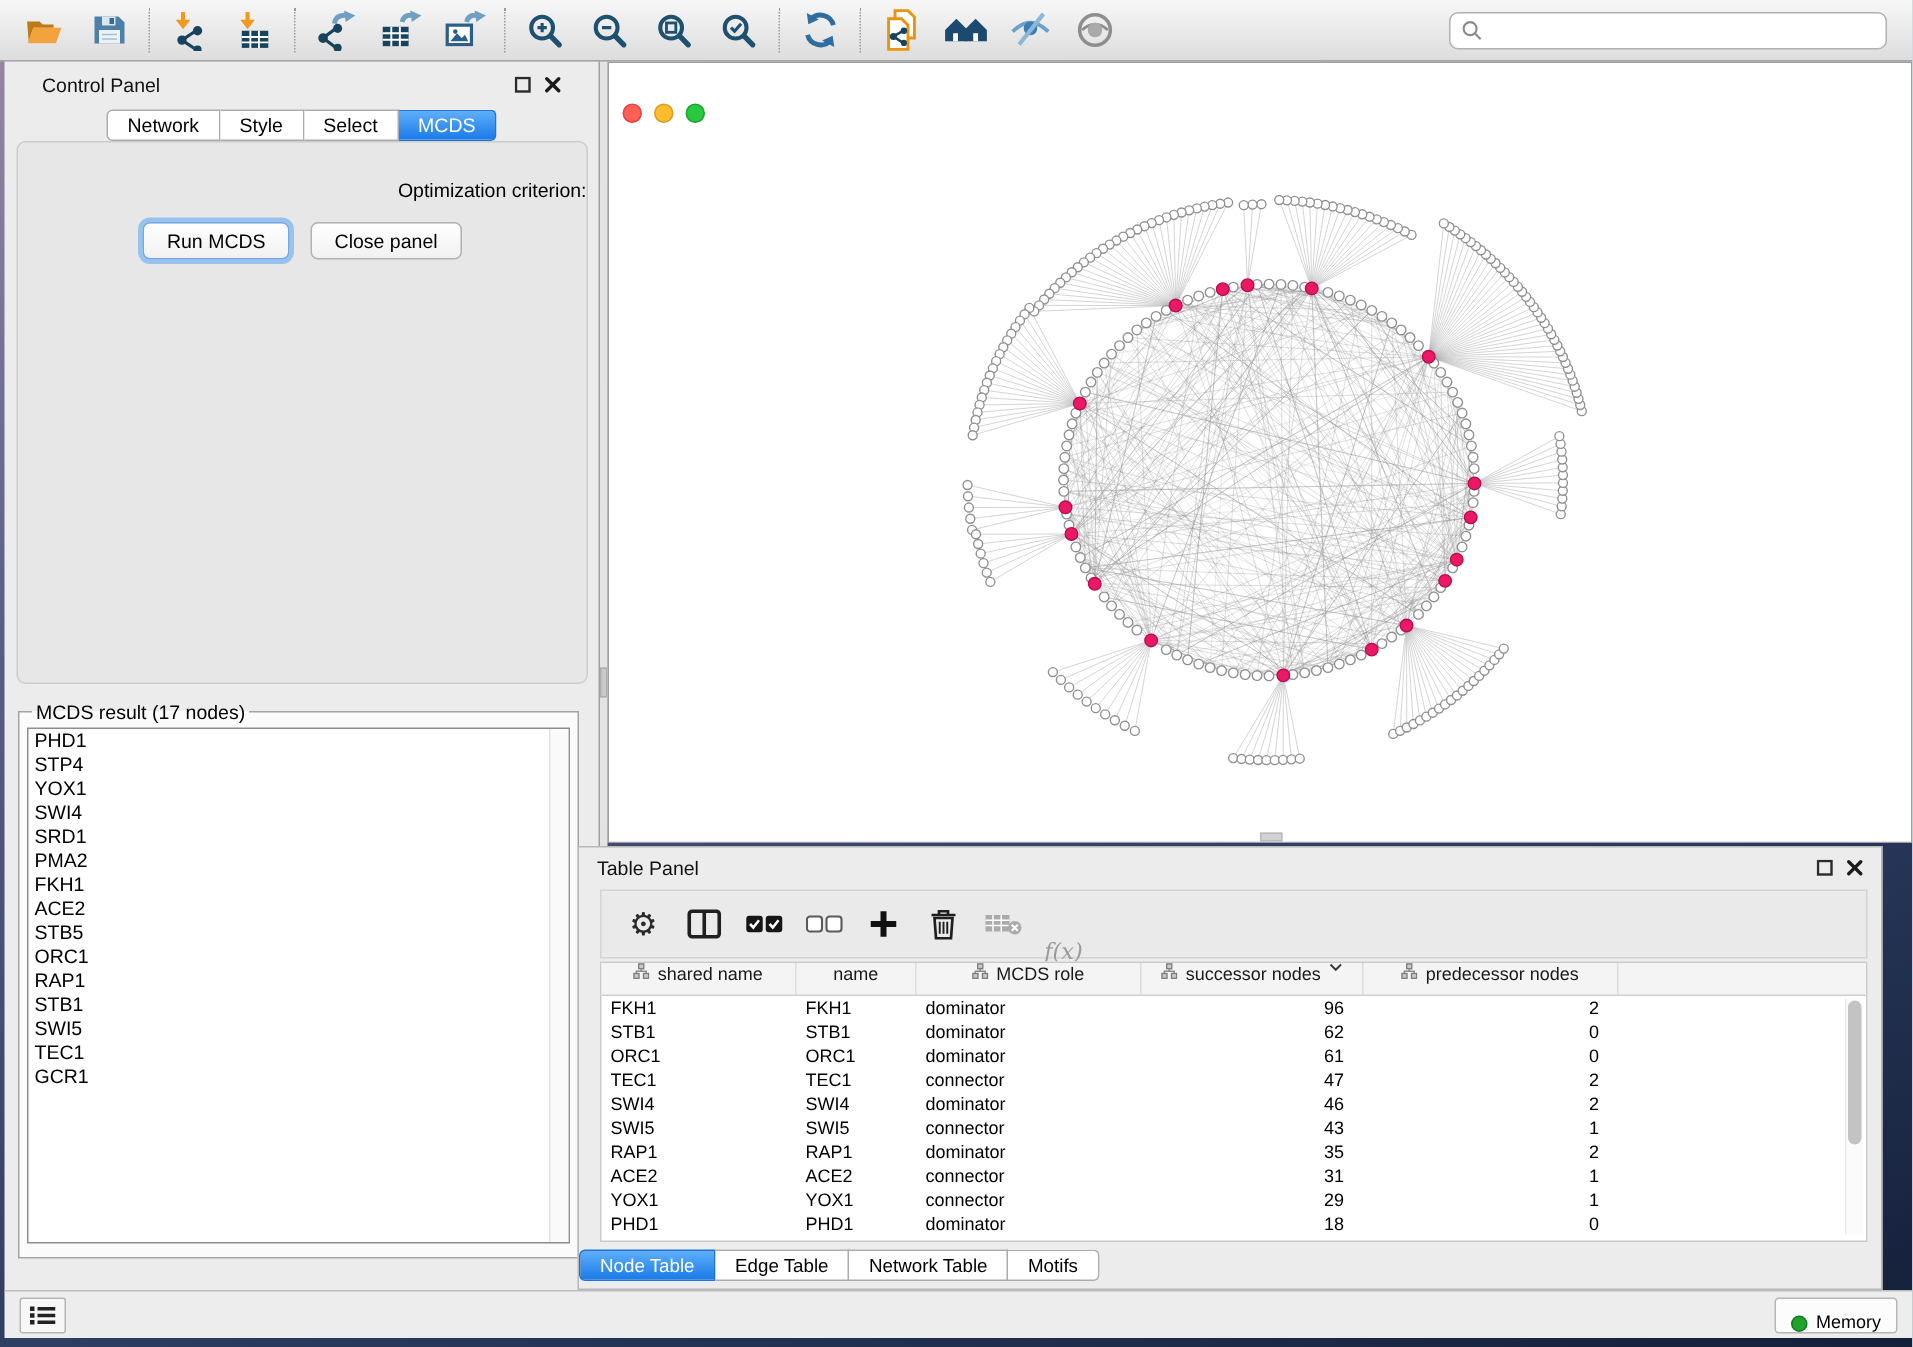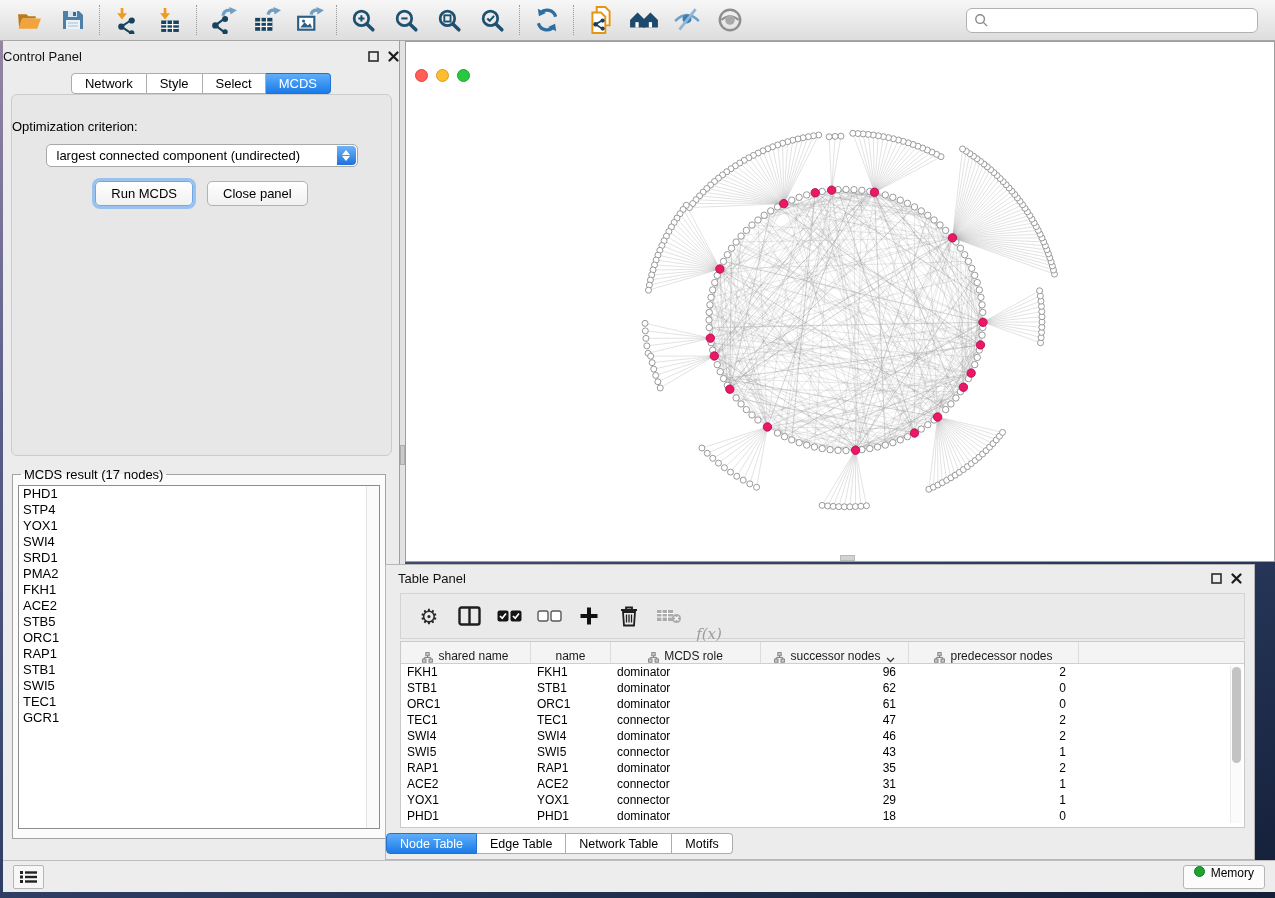--- a/index.html
+++ b/index.html
@@ -13,31 +13,31 @@
              display:flex; align-items:center; padding:0 8px; }
   .tbtn { width:43px; height:34px; display:flex; align-items:center; justify-content:center; border-radius:4px; }
   .tb-sep { width:0; height:30px; border-left:1px dotted #999; margin:0 5px; }
   .search-box { margin-left:auto; margin-right:9px; width:292px; height:25px; background:#fff;
                 border:1px solid #B2B2B2; border-radius:6px; display:flex; align-items:center; padding:0 7px; gap:4px; }
   .search-box input { border:none; outline:none; flex:1; font-size:12px; background:transparent; }
 
   
   .control-panel { position:absolute; left:3px; top:41px; width:397px; height:819px;
                    background:#ECECEC; border-right:1px solid #9F9F9F; }
-  .cp-header { height:30px; display:flex; align-items:center; padding:0 0; font-size:13px; color:#111; }
+  .cp-header { height:30px; display:flex; align-items:center; padding:0 25px; font-size:13px; color:#111; }
   .win-icons { margin-left:auto; display:flex; gap:9px; align-items:center; }
   .cp-tabs { position:absolute; left:0; right:0; top:32px; display:flex; justify-content:center; }
   .tab { height:21px; line-height:20px; padding:0 13px; background:#fff; border:1px solid #ACACAC;
          border-left:none; font-size:13px; color:#000; }
   .tab:first-child { border-left:1px solid #ACACAC; border-radius:4px 0 0 4px; }
   .tab:last-child { border-radius:0 4px 4px 0; }
   .tab.selected { background:linear-gradient(#5FAEF9,#1B7BE8); color:#fff; border-color:#2273D0; }
   .cp-card { position:absolute; left:8px; right:7px; top:53px; height:362px;
              background:#E7E7E7; border:1px solid #CCCCCC; border-radius:6px; }
-  .opt-label { text-align:left; margin-top:24px; font-size:13px; color:#000; }
+  .opt-label { text-align:right; margin-top:24px; font-size:13px; color:#000; }
   .select-box { width:312px; height:23px; margin:10px auto 0; background:#fff; border:1px solid #A8A8A8;
                 border-radius:5px; position:relative; font-size:13px; line-height:21px; padding-left:10px; }
   .select-stepper { position:absolute; right:1px; top:1px; bottom:1px; width:19px;
                     background:linear-gradient(#6EB2F8,#1F71DF); border-radius:0 4px 4px 0; }
   .select-stepper:before { content:""; position:absolute; left:5.5px; top:4px;
       border-left:4px solid transparent; border-right:4px solid transparent; border-bottom:5px solid #fff; }
   .select-stepper:after { content:""; position:absolute; left:5.5px; bottom:4px;
       border-left:4px solid transparent; border-right:4px solid transparent; border-top:5px solid #fff; }
   .btn-row { display:flex; justify-content:center; gap:14px; margin-top:14px; }
   .btn { height:25px; padding:0 15px; background:linear-gradient(#FFFFFF,#F1F1F1); border:1px solid #B2B2B2;
@@ -74,37 +74,37 @@
                  background:#ECECEC; border:1px solid #B7B7B7; }
   .tp-header { height:26px; display:flex; align-items:center; padding:0 12px; font-size:13px; color:#111; }
   .tp-toolbar { position:absolute; left:14px; right:9px; top:28px; height:46px; background:#EAEAEA;
                 border:1px solid #D3D3D3; display:flex; align-items:center; padding-left:8px; }
   .ttbtn { width:40px; height:40px; display:flex; align-items:center; justify-content:center; }
   .fx-label { font-family:"DejaVu Serif",serif; font-style:italic; color:#9B9B9B; font-size:15px;margin-top:35px; }
   .gear-glyph { font-size:21px; color:#2A2A2A; line-height:1; }
   .tp-table { position:absolute; left:14px; right:9px; top:76px; height:187px; background:#fff;
               border:1px solid #C9C9C9; overflow:hidden; }
   .thead { display:flex; height:22px; background:#F4F4F4; border-bottom:1px solid #CFCFCF; }
-  .th { display:flex; align-items:flex-end; justify-content:center; gap:5px; font-size:12px; color:#1A1A1A;
+  .th { display:flex; align-items:flex-start; justify-content:center; gap:5px; font-size:12px; color:#1A1A1A;
         border-right:1px solid #DCDCDC; }
   .trow { display:flex; height:16px; }
   .td { font-size:12px; line-height:16px; padding:0 6px; white-space:nowrap; overflow:hidden; color:#000; }
   .td.num { text-align:right; padding-right:13px; }
   .tscroll { position:absolute; right:2px; top:24px; bottom:4px; width:12px; background:#FBFBFB; border-left:1px solid #EAEAEA; }
   .tthumb { position:absolute; left:1px; width:9px; top:1px; height:96px; background:#C3C3C3; border-radius:5px; }
   .tp-tabs { position:absolute; left:0; right:0; top:268px; display:flex; }
   .tp-tabs .tab { font-size:12.5px; height:21px; }
 
   
   .status-bar { position:absolute; left:3px; top:860px; width:1272px; height:32px; background:#EDEDED;
                 border-top:1px solid #BDBDBD; display:flex; align-items:center; padding:0 10px; }
   .list-btn { width:31px; height:24px; border:1px solid #B6B6B6; background:#F7F7F7; display:flex;
               align-items:center; justify-content:center; border-radius:2px; }
   .mem-btn { margin-left:auto; height:24px; border:1px solid #B6B6B6; background:#FCFCFC; border-radius:3px;
-             display:flex; align-items:flex-start; gap:6px; padding:0 10px; font-size:12px; color:#000; }
+             display:flex; align-items:flex-end; gap:6px; padding:0 10px; font-size:12px; color:#000; }
   .mem-dot { width:11px; height:11px; border-radius:50%; background:#1FA32E; border:1px solid #157A20; }
 </style>
 </head>
 <body>
 
 <div class="screen">
 
   <div class="toolbar">
     <div class="tbtn">
       <svg width="27" height="27" viewBox="0 0 26 26">
@@ -270,24 +270,20 @@
       </span>
     </div>
     <div class="cp-tabs">
       <div class="tab">Network</div>
       <div class="tab">Style</div>
       <div class="tab">Select</div>
       <div class="tab selected">MCDS</div>
     </div>
     <div class="cp-card">
       <div class="opt-label">Optimization criterion:</div>
-      <div class="select-box">
-        <span>largest connected component (undirected)</span>
-        <span class="select-stepper"></span>
-      </div>
       <div class="btn-row">
         <button class="btn focused">Run MCDS</button>
         <button class="btn">Close panel</button>
       </div>
     </div>
     <fieldset class="mcds-fieldset">
       <legend>MCDS result (17 nodes)</legend>
       <div style="position:relative; height:calc(100% - 4px);">
         <div class="mcds-list">
           <div class="list-track"></div>

